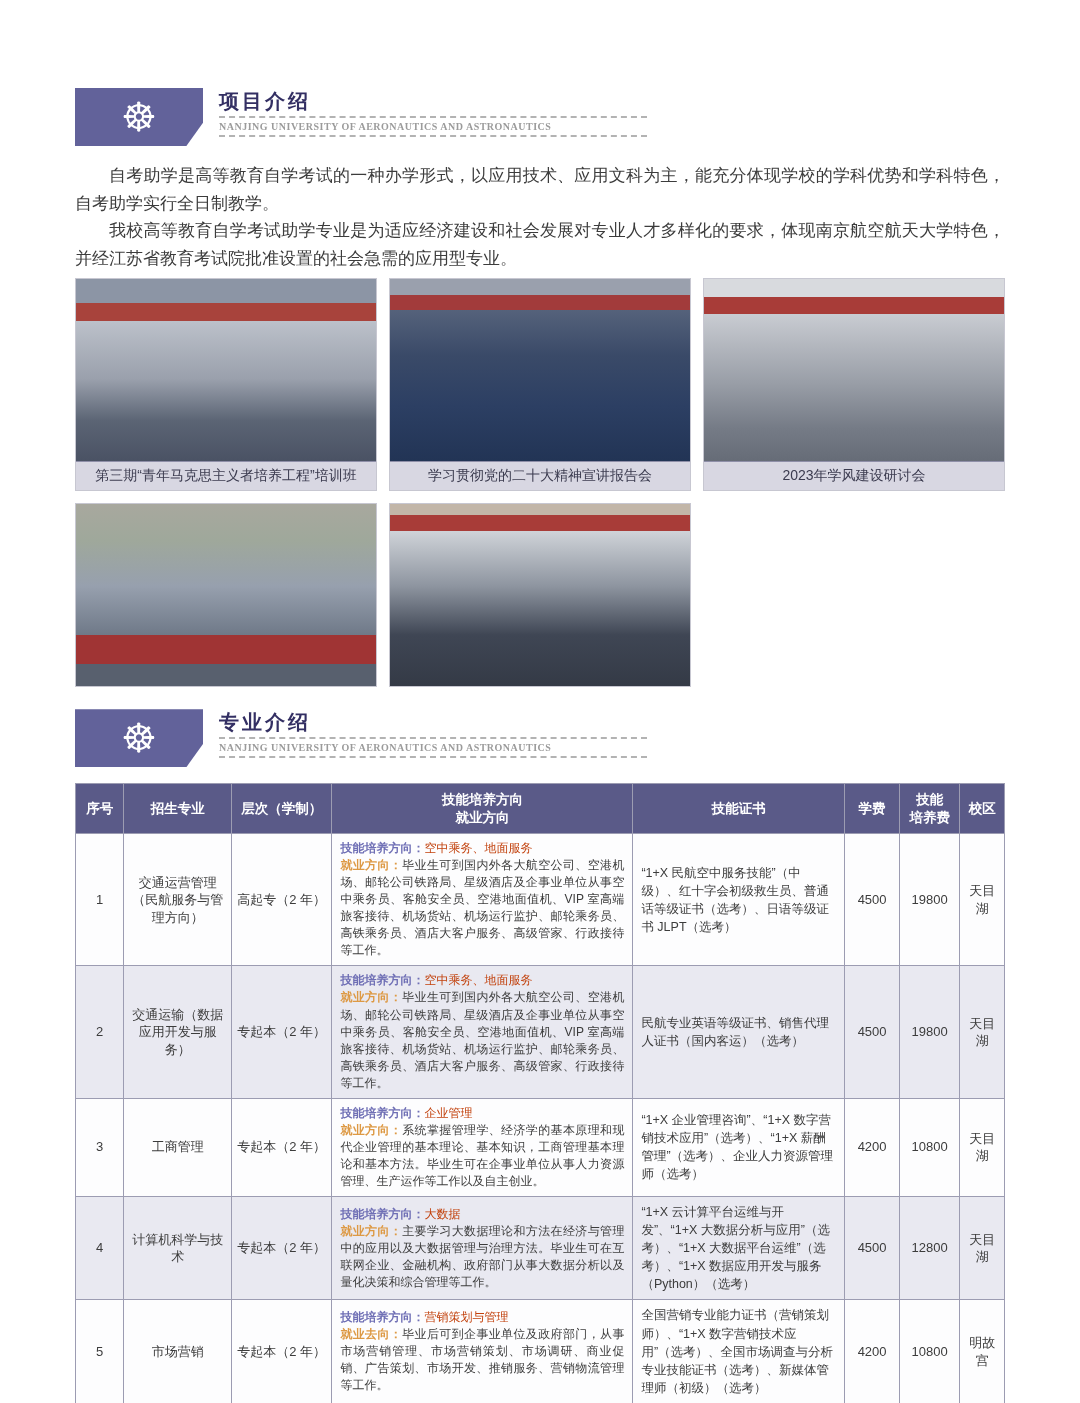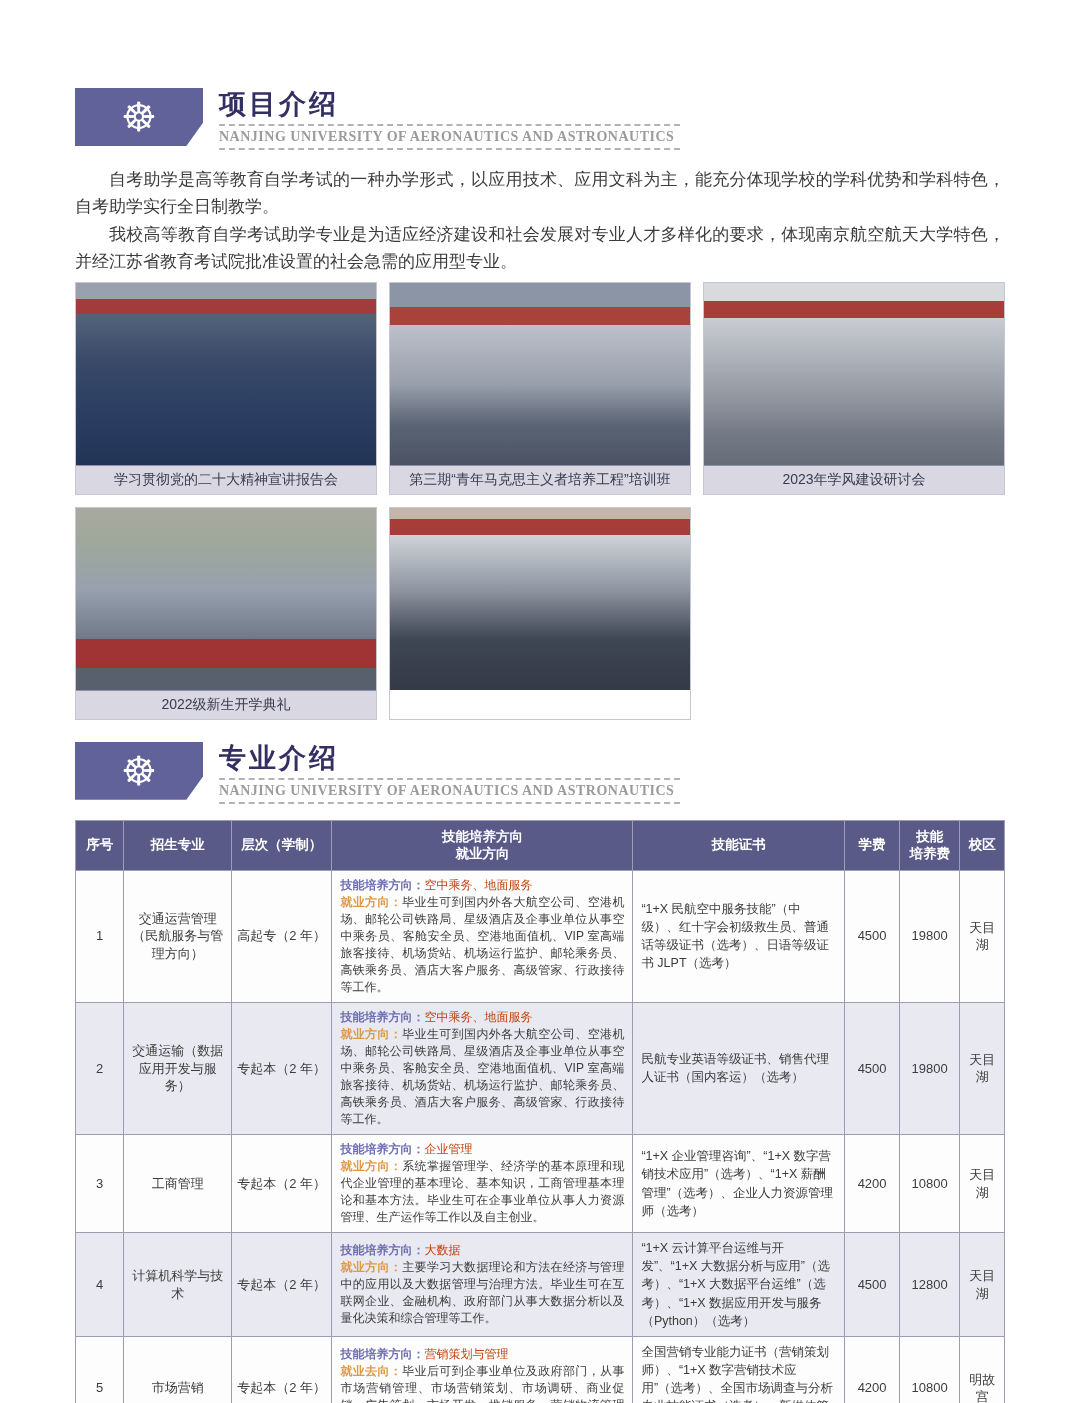--- a/index.html
+++ b/index.html
@@ -15,26 +15,26 @@
   .sec-header { display:flex; align-items:flex-start; margin-bottom:16px; }
   .sec-badge {
     width:128px; height:58px; background:#62629a; flex:0 0 auto;
     display:flex; align-items:center; justify-content:center;
     clip-path:polygon(0 0,100% 0,100% 60%,87% 100%,0 100%);
     margin-right:16px;
   }
   .wheel { color:#ffffff; font-size:40px; line-height:1; font-family:"DejaVu Sans",sans-serif; }
   .sec-text { padding-top:2px; }
   .sec-title {
-    font-size:27px; font-weight:bold; color:#332f63; letter-spacing:3px;
+    font-size:20px; font-weight:bold; color:#332f63; letter-spacing:3px;
     line-height:1.1; margin-bottom:4px;
   }
   .sec-sub {
     font-family:"Liberation Serif","DejaVu Serif",serif;
-    font-size:14px; font-weight:bold; color:#9b9b9b; letter-spacing:0.5px;
+    font-size:10px; font-weight:bold; color:#9b9b9b; letter-spacing:0.5px;
     border-top:2px dashed #b3b3b3; border-bottom:2px dashed #b3b3b3;
     padding:3px 6px 3px 0; min-width:428px;
   }
 
   
   .intro { margin:6px 0 6px 0; }
   .intro p { font-size:17px; line-height:1.62; color:#3c3c3c; text-indent:2em; text-align:justify; }
 
   
   .photo-grid { display:flex; flex-wrap:wrap; gap:12px; margin-bottom:22px; }
@@ -82,34 +82,33 @@
     </div>
   </div>
 
   <div class="intro">
     <p>自考助学是高等教育自学考试的一种办学形式，以应用技术、应用文科为主，能充分体现学校的学科优势和学科特色，自考助学实行全日制教学。</p>
     <p>我校高等教育自学考试助学专业是为适应经济建设和社会发展对专业人才多样化的要求，体现南京航空航天大学特色，并经江苏省教育考试院批准设置的社会急需的应用型专业。</p>
   </div>
 
   <div class="photo-grid">
     <div class="photo-card">
+      <div class="photo-img ph2"></div>
+      <div class="photo-cap">第三期“青年马克思主义者培养工程”培训班</div>
+    </div>
+    <div class="photo-card">
       <div class="photo-img ph1"></div>
       <div class="photo-cap">学习贯彻党的二十大精神宣讲报告会</div>
     </div>
     <div class="photo-card">
-      <div class="photo-img ph2"></div>
-      <div class="photo-cap">第三期“青年马克思主义者培养工程”培训班</div>
-    </div>
-    <div class="photo-card">
       <div class="photo-img ph3"></div>
       <div class="photo-cap">2023年学风建设研讨会</div>
     </div>
     <div class="photo-card">
       <div class="photo-img ph4"></div>
-      <div class="photo-cap">2022级新生开学典礼</div>
     </div>
     <div class="photo-card">
       <div class="photo-img ph6"></div>
     </div>
   </div>
 
   <div class="sec-header">
     <div class="sec-badge">
       <span class="wheel">☸</span>
     </div>

